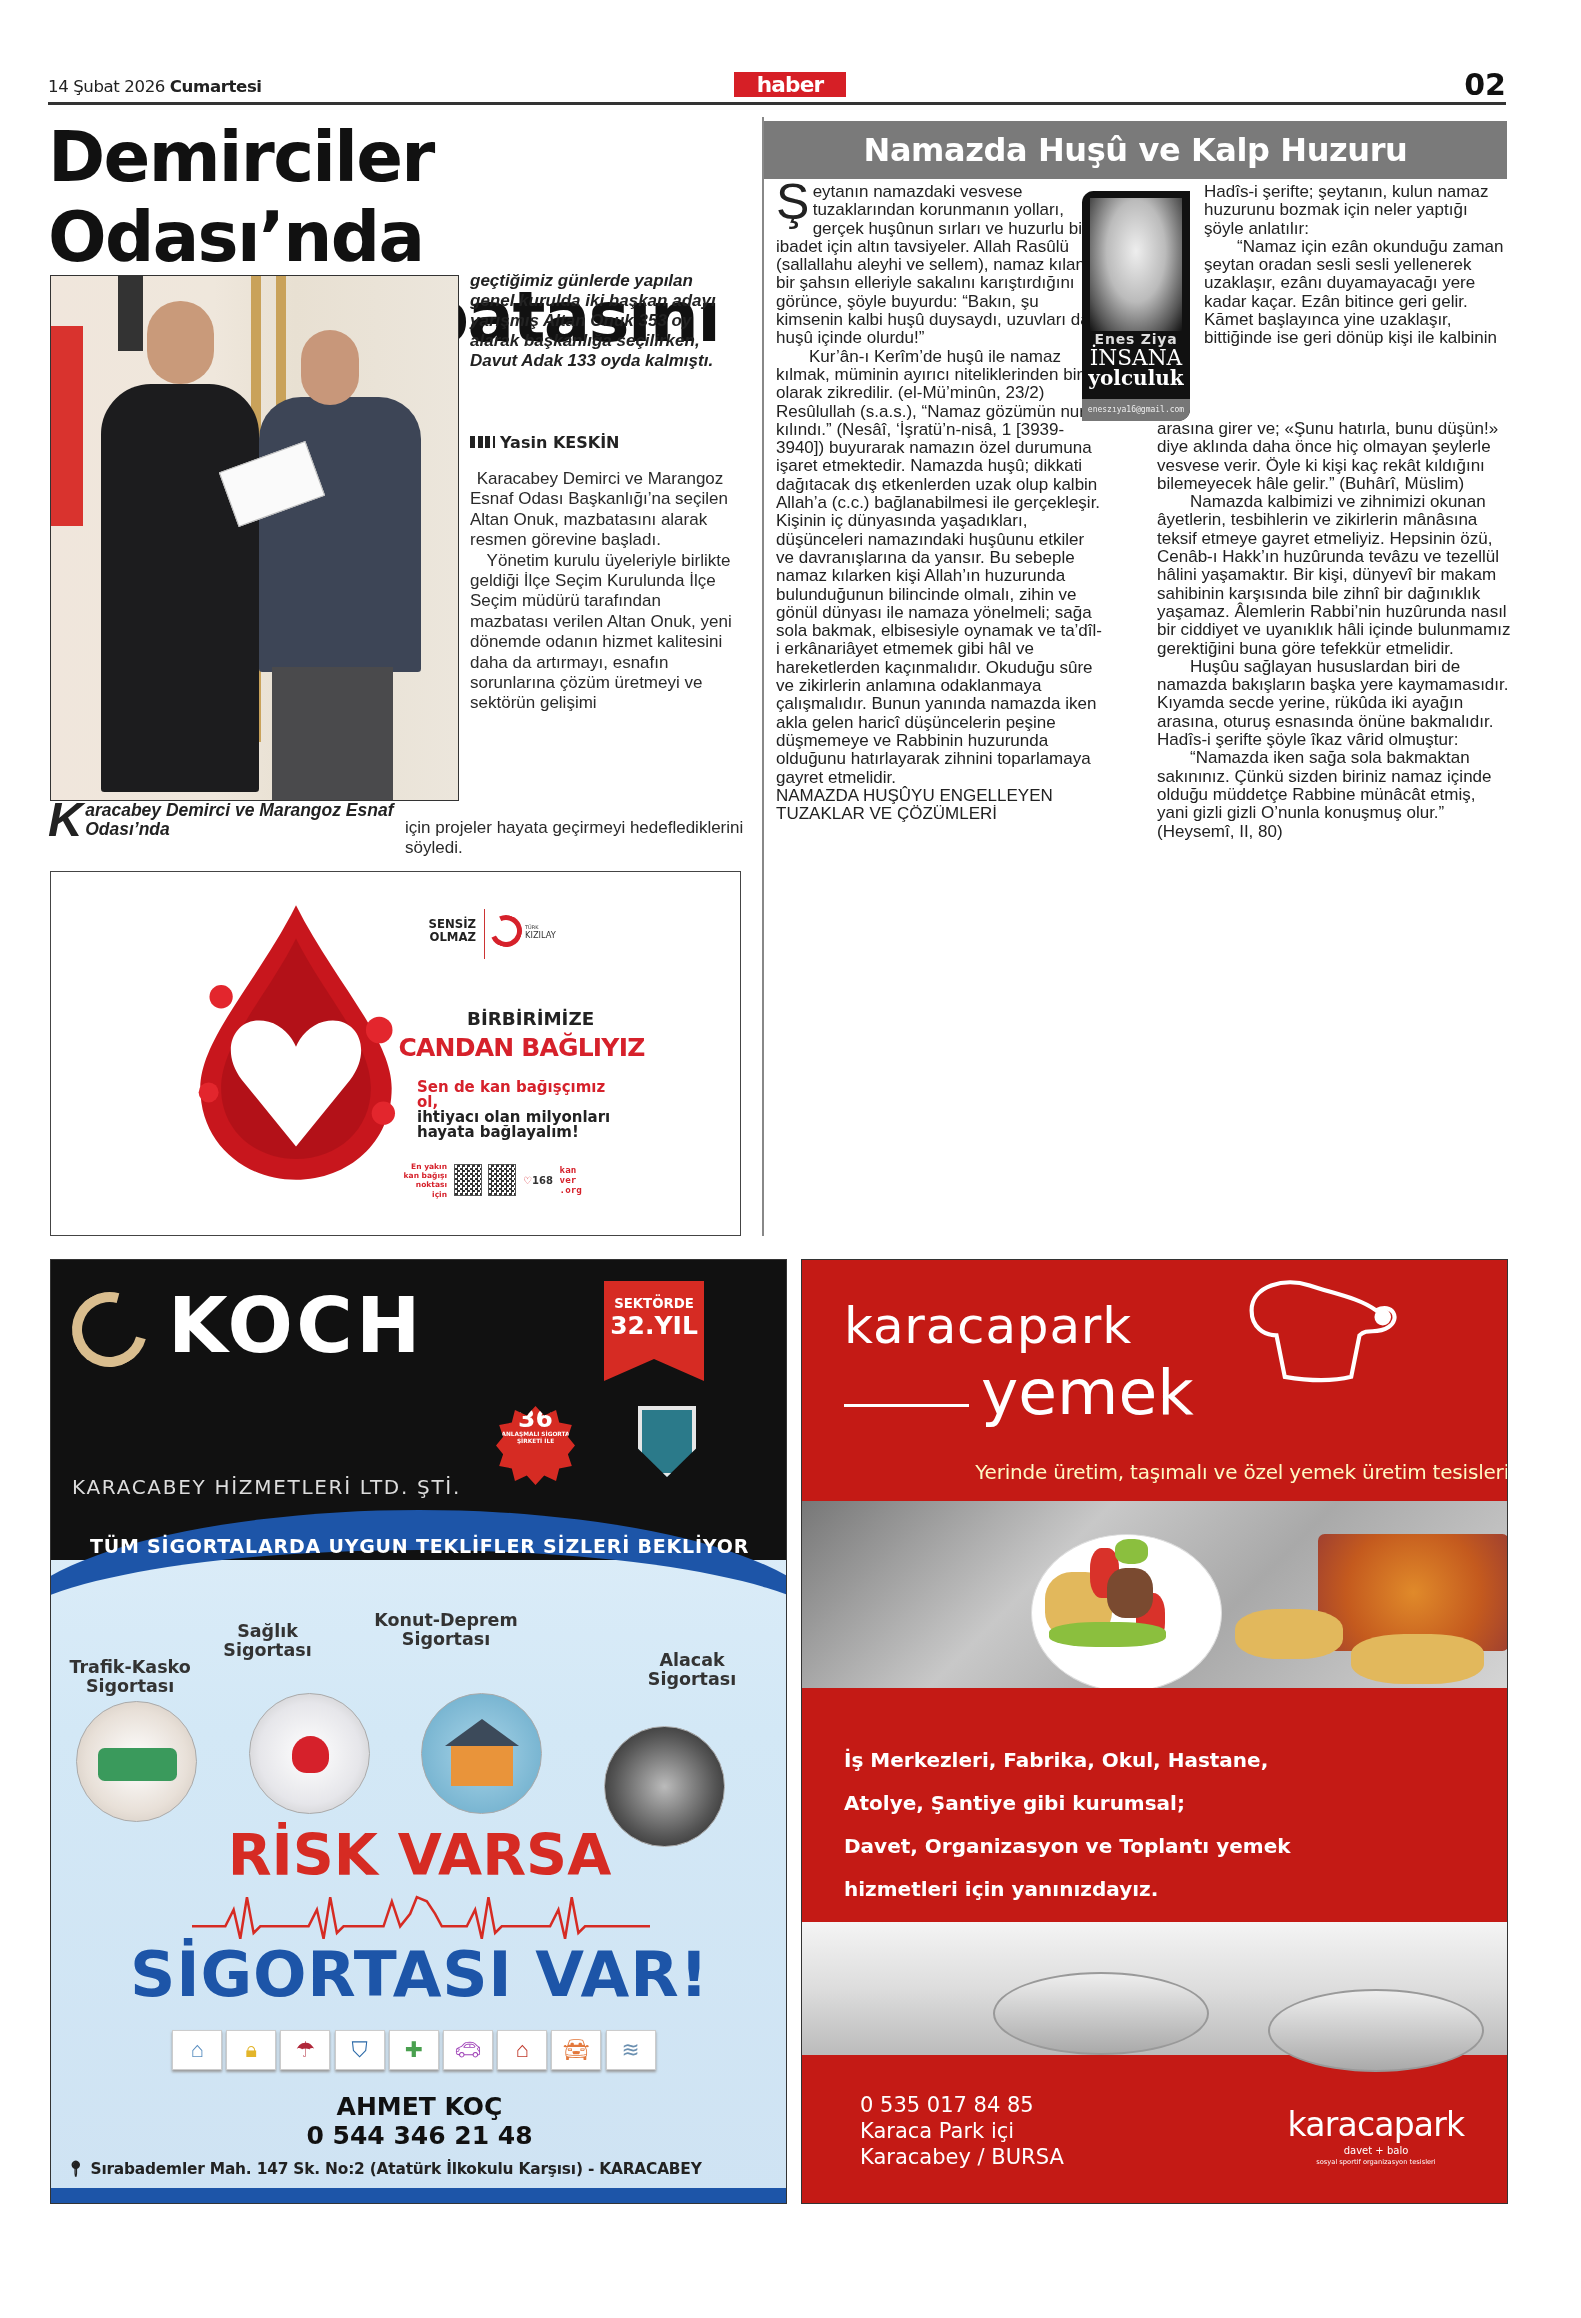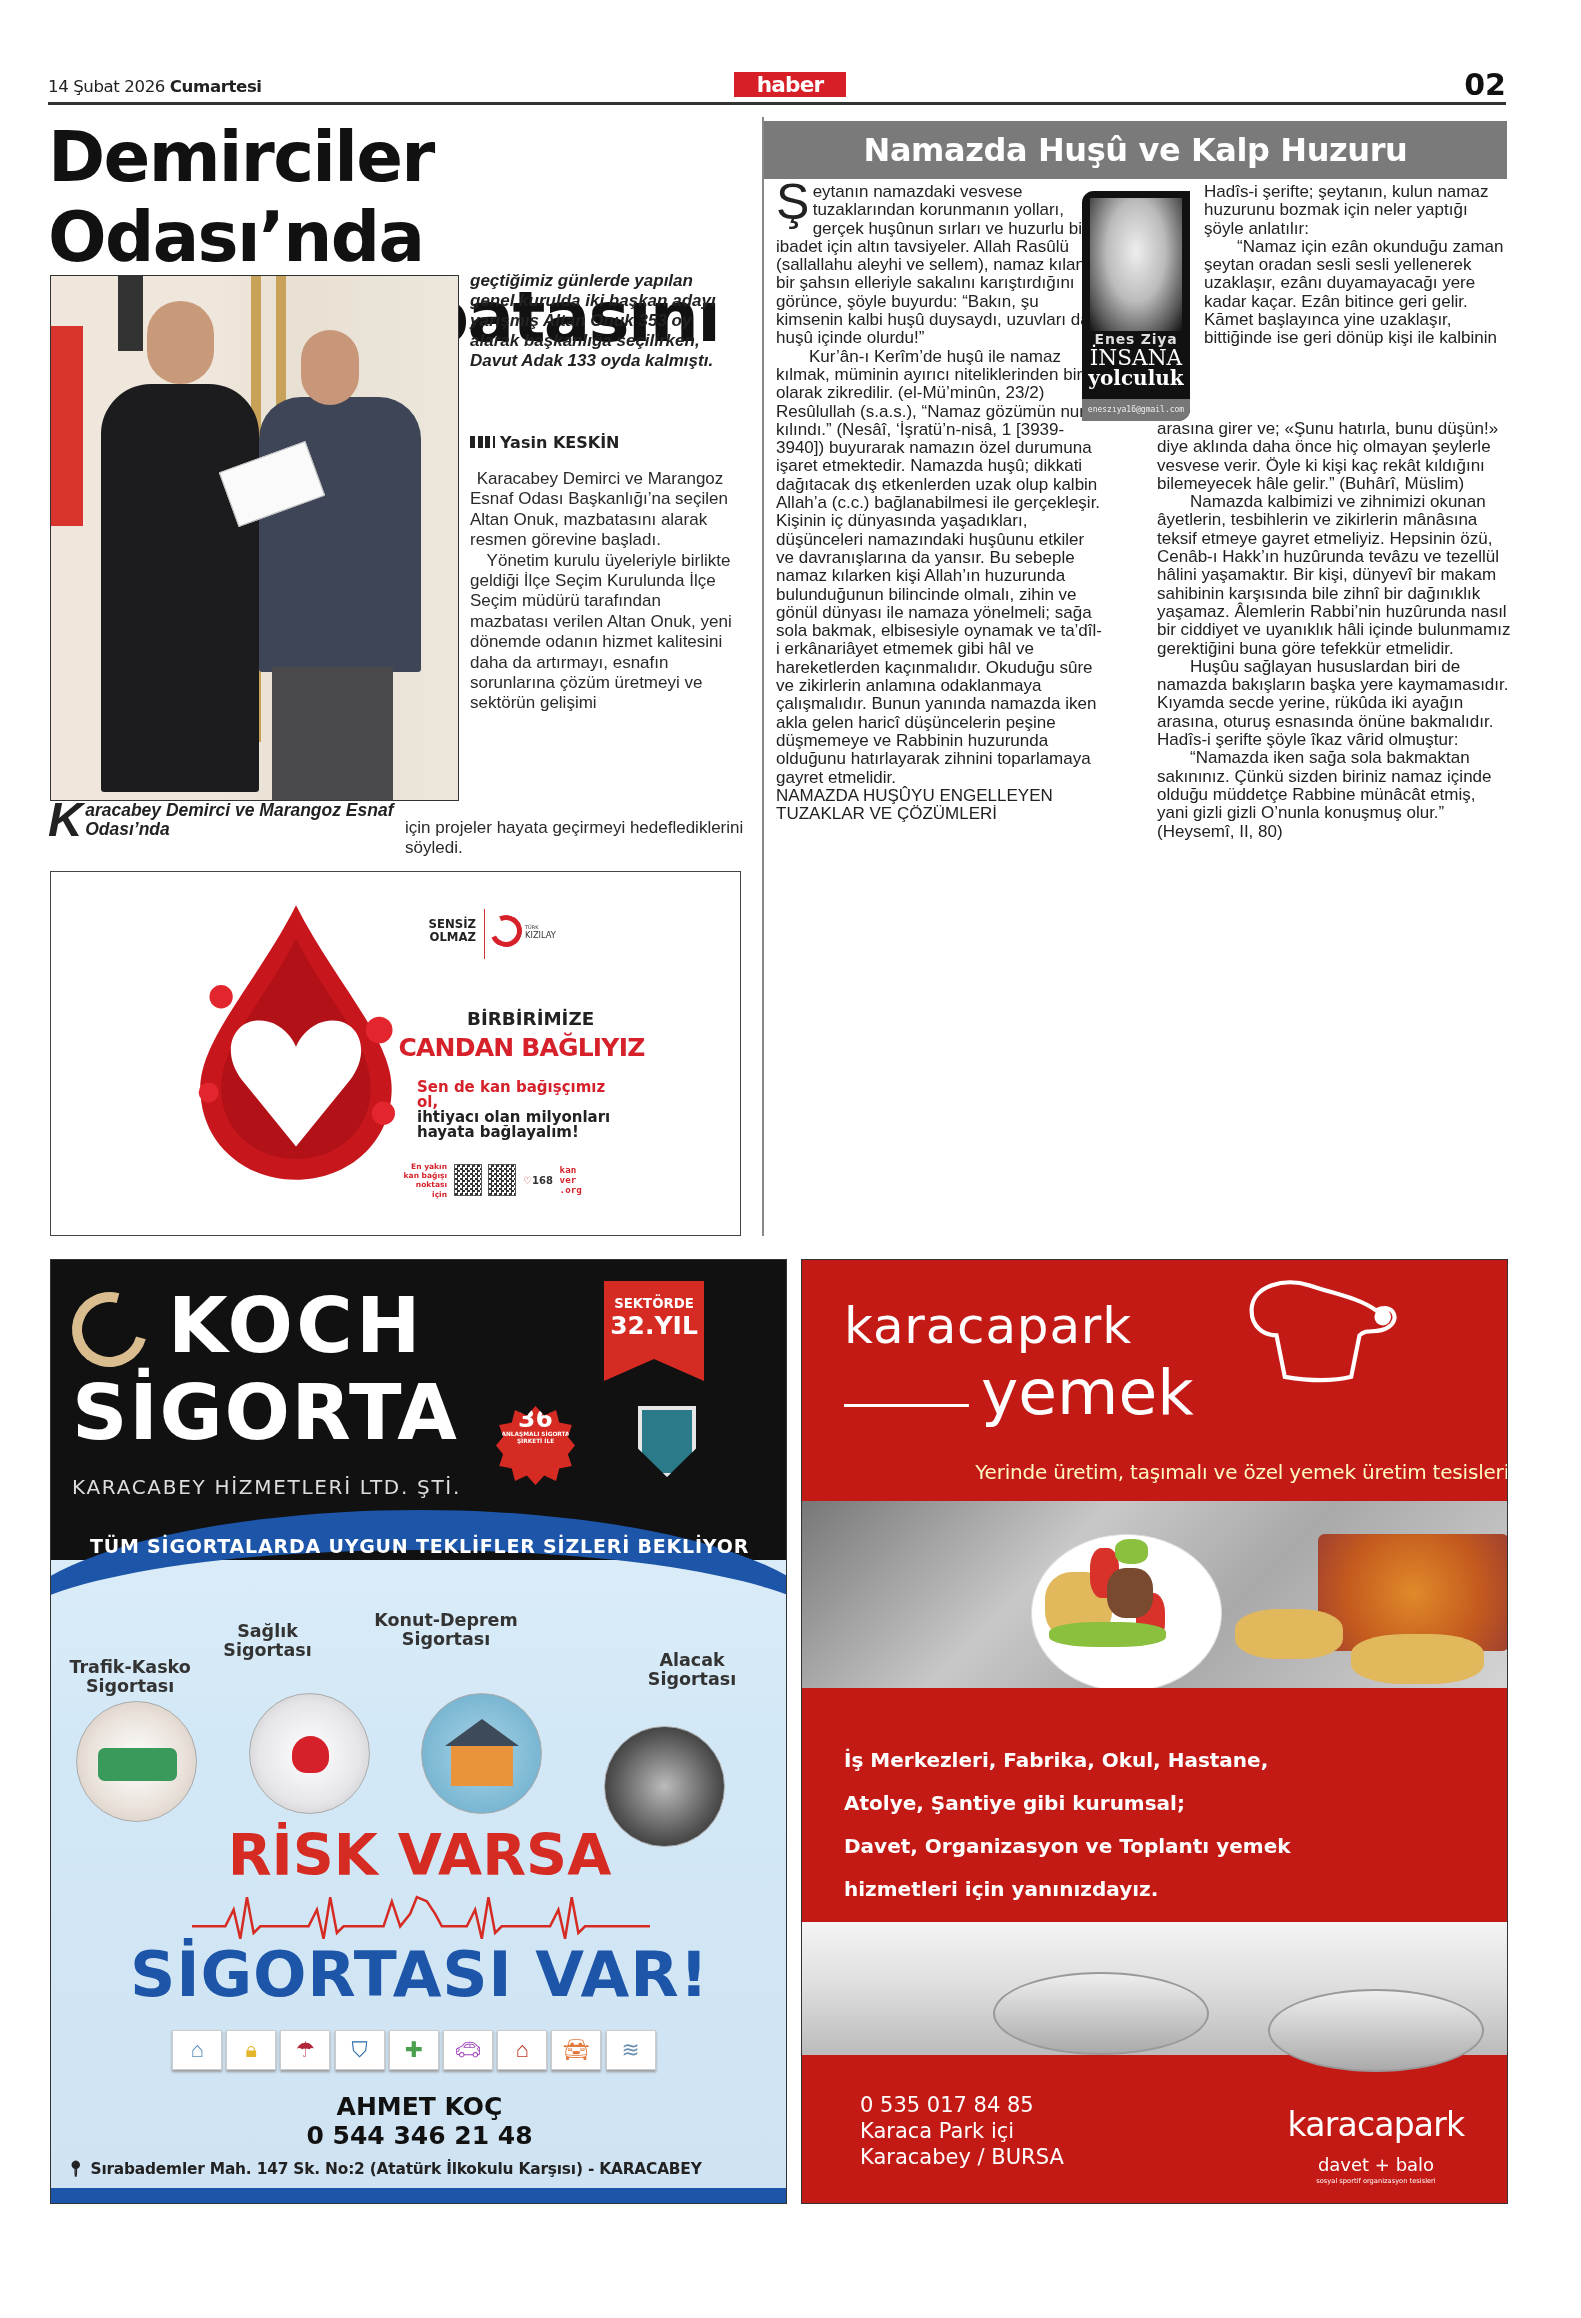--- a/index.html
+++ b/index.html
@@ -107,21 +107,21 @@
 .kp .rice{position:absolute;border-radius:40%;background:#e2b85c}
 .kp .tomato{position:absolute;background:#d9322a;border-radius:40%}
 .kp .pepper{position:absolute;background:#8bbf3e;border-radius:40%}
 .kp .veg{position:absolute;left:516px;top:33px;width:191px;height:117px;background:radial-gradient(circle,#e08a2a 0%,#c45a1e 60%,#a04030 100%);border-radius:6.7px}
 .kp .list{position:absolute;left:42px;top:479px;width:633px;font-family:"DejaVu Sans",sans-serif;font-weight:bold;font-size:20px;line-height:43px;color:#fff}
 .kp .kitchen{position:absolute;left:0;top:662px;width:707px;height:133px;background:linear-gradient(180deg,#f4f4f4 0%,#ddd 50%,#bbb 100%)}
 .kp .pot{position:absolute;width:216px;height:83px;border-radius:50%;background:linear-gradient(180deg,#eee,#aaa);border:2.5px solid #999}
 .kp .contact{position:absolute;left:58px;top:832px;font-family:"DejaVu Sans",sans-serif;font-size:21px;line-height:26px;color:#fff}
 .kp .logo2{position:absolute;left:466px;top:845px;width:216px;text-align:center;color:#fff;font-family:"DejaVu Sans",sans-serif}
 .kp .logo2 .a{font-size:33px;letter-spacing:-0.8px}
-.kp .logo2 .b{font-size:18px;margin-top:10px}
+.kp .logo2 .b{font-size:10px;margin-top:1px}
 .kp .logo2 .c{font-size:6.7px;margin-top:1.7px}
 </style>
 </head>
 <body>
 
 <div class="abs hdr-date"><span>14 Şubat 2026</span> <b>Cumartesi</b></div>
 <div class="abs hdr-logo">haber</div>
 <div class="abs hdr-page">02</div>
 <div class="abs hdr-rule"></div>
 
@@ -213,21 +213,20 @@
   <p>arasına girer ve; «Şunu hatırla, bunu düşün!» diye aklında daha önce hiç olmayan şeylerle vesvese verir. Öyle ki kişi kaç rekât kıldığını bilemeyecek hâle gelir.” (Buhârî, Müslim)</p>
   <p class="ind">Namazda kalbimizi ve zihnimizi okunan âyetlerin, tesbihlerin ve zikirlerin mânâsına teksif etmeye gayret etmeliyiz. Hepsinin özü, Cenâb-ı Hakk’ın huzûrunda tevâzu ve tezellül hâlini yaşamaktır. Bir kişi, dünyevî bir makam sahibinin karşısında bile zihnî bir dağınıklık yaşamaz. Âlemlerin Rabbi’nin huzûrunda nasıl bir ciddiyet ve uyanıklık hâli içinde bulunmamız gerektiğini buna göre tefekkür etmelidir.</p>
   <p class="ind">Huşûu sağlayan hususlardan biri de namazda bakışların başka yere kaymamasıdır. Kıyamda secde yerine, rükûda iki ayağın arasına, oturuş esnasında önüne bakmalıdır. Hadîs-i şerifte şöyle îkaz vârid olmuştur:</p>
   <p class="ind">“Namazda iken sağa sola bakmaktan sakınınız. Çünkü sizden biriniz namaz içinde olduğu müddetçe Rabbine münâcât etmiş, yani gizli gizli O’nunla konuşmuş olur.” (Heysemî, II, 80)</p>
 </div>
 
 <div class="abs koch">
   <div class="top"></div>
   <div class="horse"></div>
   <div class="koch1">KOCH</div>
-  <div class="koch2">SİGORTA</div>
   <div class="arac">KARACABEY HİZMETLERİ LTD. ŞTİ.</div>
   <div class="ribbon">
       <span class="r1">SEKTÖRDE</span>
       <span class="r2">32.YIL</span>
     </div>
   <div class="star">
       <span class="s1">36</span>
       <span class="s2">ANLAŞMALI SİGORTA ŞİRKETİ İLE</span>
     </div>
   <div class="shield"></div>

